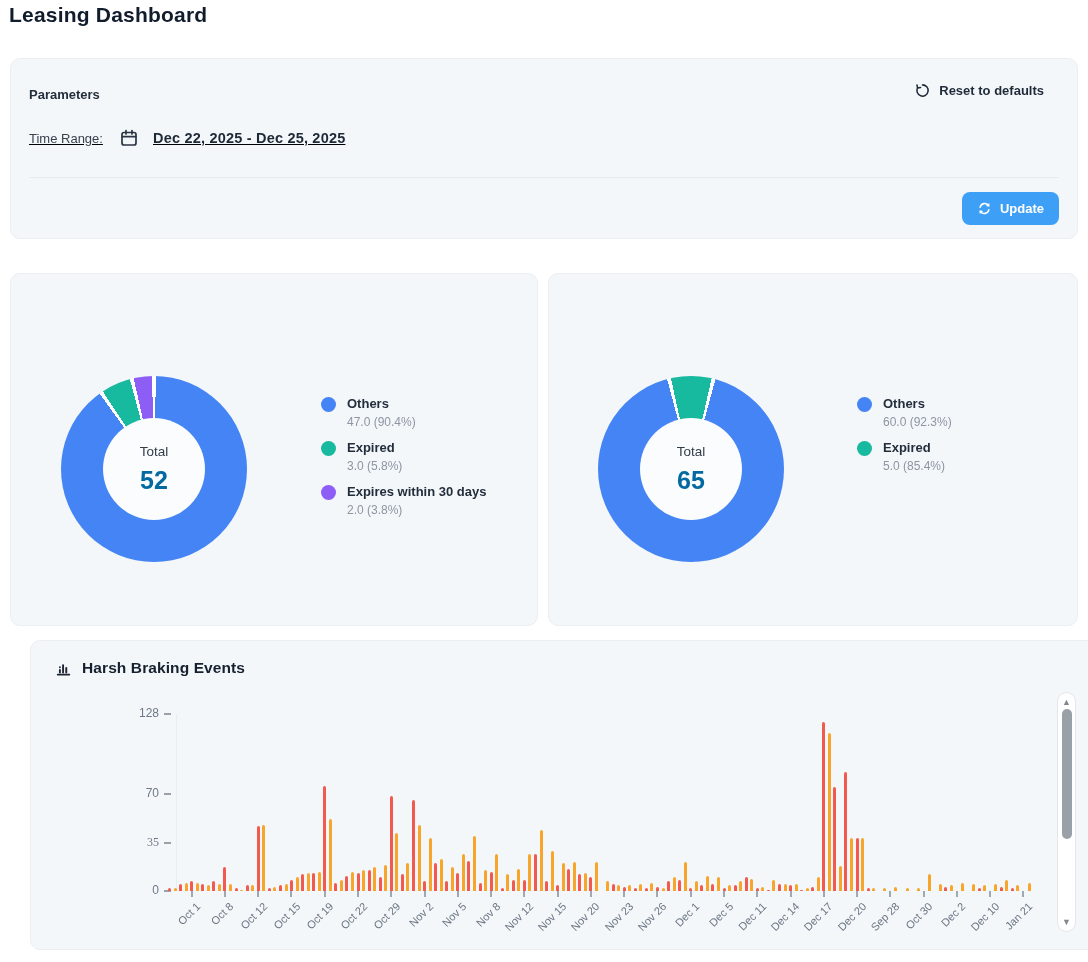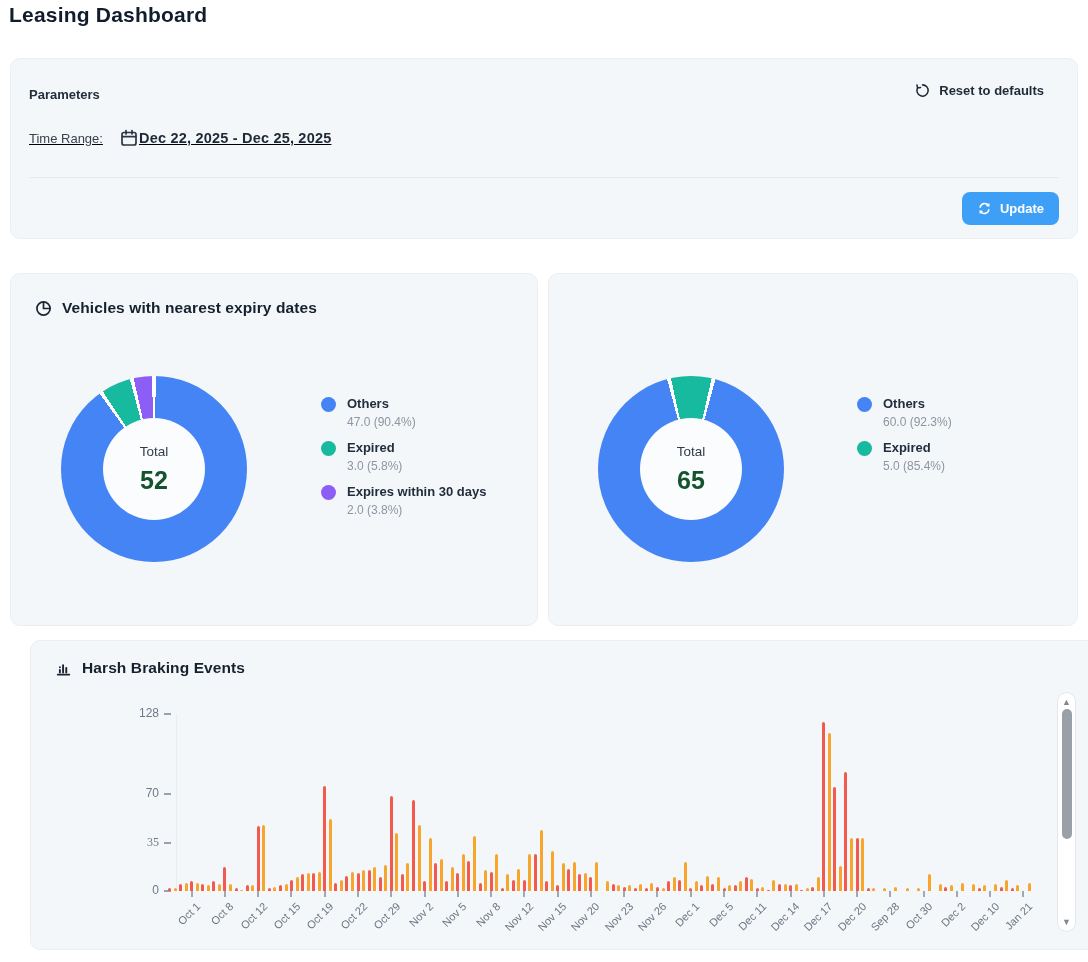--- a/index.html
+++ b/index.html
@@ -12,40 +12,40 @@
   .card { position:absolute; background:#f4f7fa; border:1px solid #ebeff2; border-radius:10px; }
 
   
   #params-card { left:10px; top:58px; width:1068px; height:181px; }
   .params-title { position:absolute; left:18px; top:28px; font-size:13px; font-weight:700; color:#232e3c; }
   .reset-btn { position:absolute; right:33px; top:24px; display:flex; align-items:center; gap:9px;
                background:none; border:none; cursor:pointer; font-family:inherit;
                font-size:13px; font-weight:700; color:#1f2a38; }
   .time-row { position:absolute; left:18px; top:69px; display:flex; align-items:center;text-decoration:underline; }
   .tr-label { font-size:13px; font-weight:400; color:#39424e; width:80px; }
-  .tr-picker { display:flex; align-items:center; cursor:pointer; margin-left:10px; }
+  .tr-picker { display:flex; align-items:center; gap:14px; cursor:pointer; margin-left:10px; }
   .tr-value { font-size:14.5px; font-weight:700; color:#1e2936; letter-spacing:.2px; }
   .divider { position:absolute; left:18px; top:118px; width:1030px; height:1px; background:#e7ebef; }
   .update-btn { position:absolute; right:18px; top:133px; width:97px; height:33px;
                 background:#3da0f6; border:none; border-radius:8px; cursor:pointer;
                 display:flex; align-items:center; justify-content:center; gap:8px;
                 font-family:inherit; font-size:13px; font-weight:700; color:#ffffff; }
 
   
   #vehicles-card { left:10px; top:273px; width:528px; height:353px; }
   #drivers-card  { left:548px; top:273px; width:530px; height:353px; }
   .card-header { position:absolute; left:24px; top:25px; display:flex; align-items:center; gap:10px; }
   .card-title { font-size:15.5px; font-weight:700; color:#16212f; letter-spacing:.1px; }
 
   .donut { position:absolute; width:186px; height:186px; border-radius:50%; top:102px; }
   #donut-0 { left:50px; } #donut-1 { left:49px; }
   .hole { position:absolute; inset:42px; border-radius:50%; background:#fafcfe;
           display:flex; flex-direction:column; align-items:center; justify-content:center; gap:7px; }
   .total-label { font-size:13.5px; font-weight:500; color:#323c49; }
-  .total-value { font-size:25px; font-weight:700; color:#14532d; }
+  .total-value { font-size:25px; font-weight:700; color:#0369a1; }
 
   .legend { position:absolute; top:122px; }
   #legend-0 { left:310px; } #legend-1 { left:308px; }
   .legend-item { display:flex; gap:11px; margin-bottom:11px; cursor:pointer; }
   .swatch { width:15px; height:15px; border-radius:50%; flex:none; margin-top:1px; }
   .legend-label { font-size:13px; font-weight:600; color:#232e3c; line-height:16px; }
   .legend-value { font-size:12px; font-weight:400; color:#8d95a2; margin-top:3px; line-height:14px; }
 
   
   #braking-card { left:10px; top:640px; width:1068px; height:310px;margin-left:20px; }
@@ -102,27 +102,20 @@
       <path d="M3.4 6.6 A5 5 0 0 1 12.2 4.6" fill="none" stroke="#fff" stroke-width="1.7" stroke-linecap="round"></path>
       <polygon points="13.2,2.2 13.2,6.2 9.4,5.4" fill="#fff"></polygon>
       <path d="M12.6 9.4 A5 5 0 0 1 3.8 11.4" fill="none" stroke="#fff" stroke-width="1.7" stroke-linecap="round"></path>
       <polygon points="2.8,13.8 2.8,9.8 6.6,10.6" fill="#fff"></polygon>
     </svg>
     <span>Update</span>
   </button>
 </section>
 
 <section class="card" id="vehicles-card">
-  <div class="card-header">
-    <svg width="17" height="17" viewBox="0 0 16 16">
-      <circle cx="8" cy="8" r="6.2" fill="none" stroke="#1c2533" stroke-width="1.6"></circle>
-      <path d="M8 8 V1.8 M8 8 H14.2" fill="none" stroke="#1c2533" stroke-width="1.6" stroke-linecap="round"></path>
-    </svg>
-    <span class="card-title">Vehicles with nearest expiry dates</span>
-  </div>
   <div class="donut" id="donut-0" style="background: conic-gradient(rgb(255, 255, 255) 0deg, rgb(255, 255, 255) 1.2deg, rgb(69, 132, 244) 1.2deg, rgb(69, 132, 244) 324.185deg, rgb(255, 255, 255) 324.185deg, rgb(255, 255, 255) 325.385deg, rgb(255, 255, 255) 325.385deg, rgb(255, 255, 255) 326.585deg, rgb(23, 185, 159) 326.585deg, rgb(23, 185, 159) 344.954deg, rgb(255, 255, 255) 344.954deg, rgb(255, 255, 255) 346.154deg, rgb(255, 255, 255) 346.154deg, rgb(255, 255, 255) 347.354deg, rgb(141, 94, 245) 347.354deg, rgb(141, 94, 245) 358.8deg, rgb(255, 255, 255) 358.8deg, rgb(255, 255, 255) 360deg);">
     <div class="hole">
       <span class="total-label">Total</span>
       <span class="total-value">52</span>
     </div>
   </div>
   <div class="legend" id="legend-0">
       <div class="legend-item">
         <div class="swatch" style="background: rgb(69, 132, 244);"></div>
         <div>

